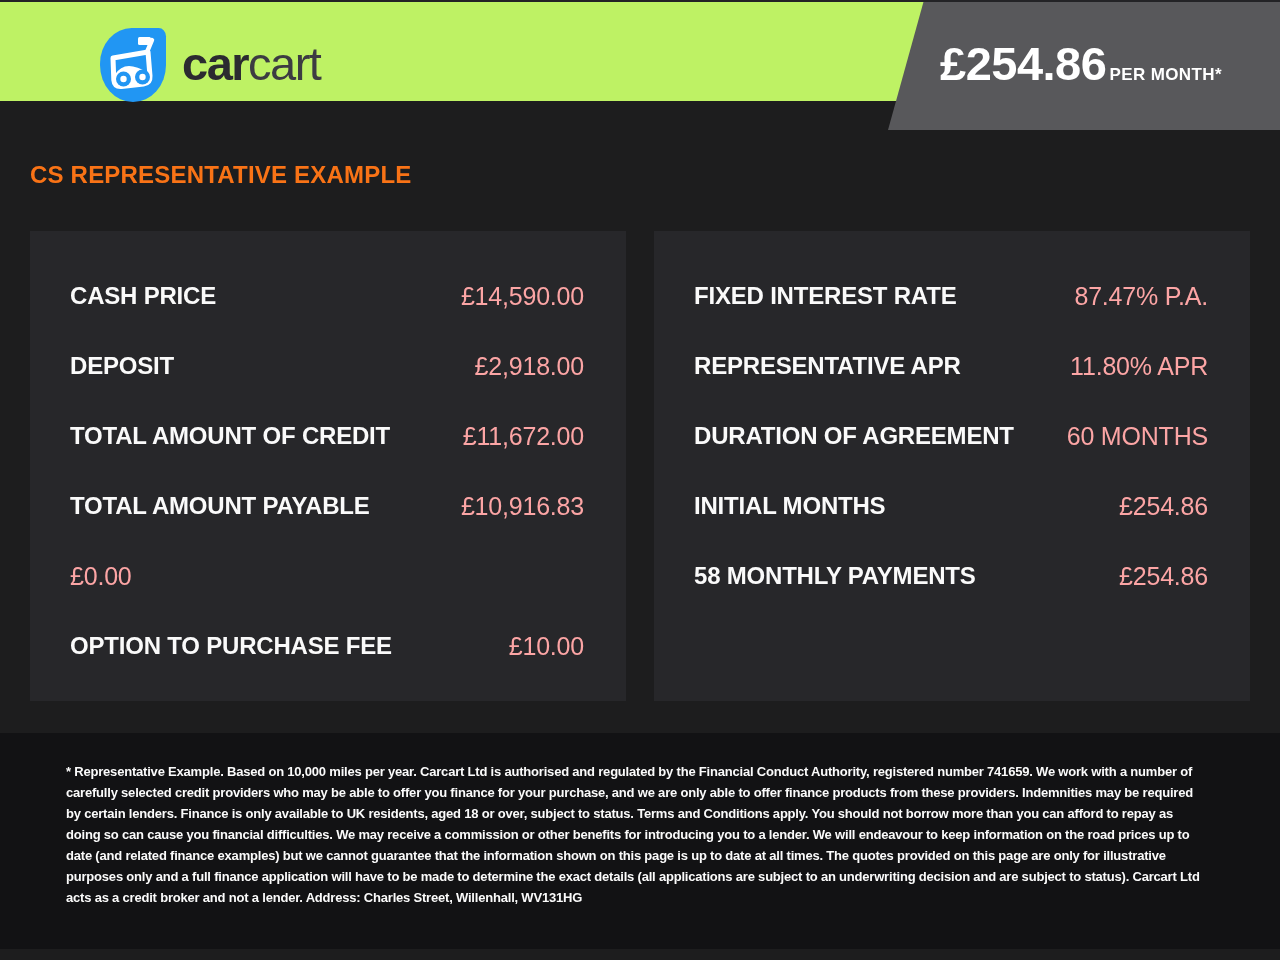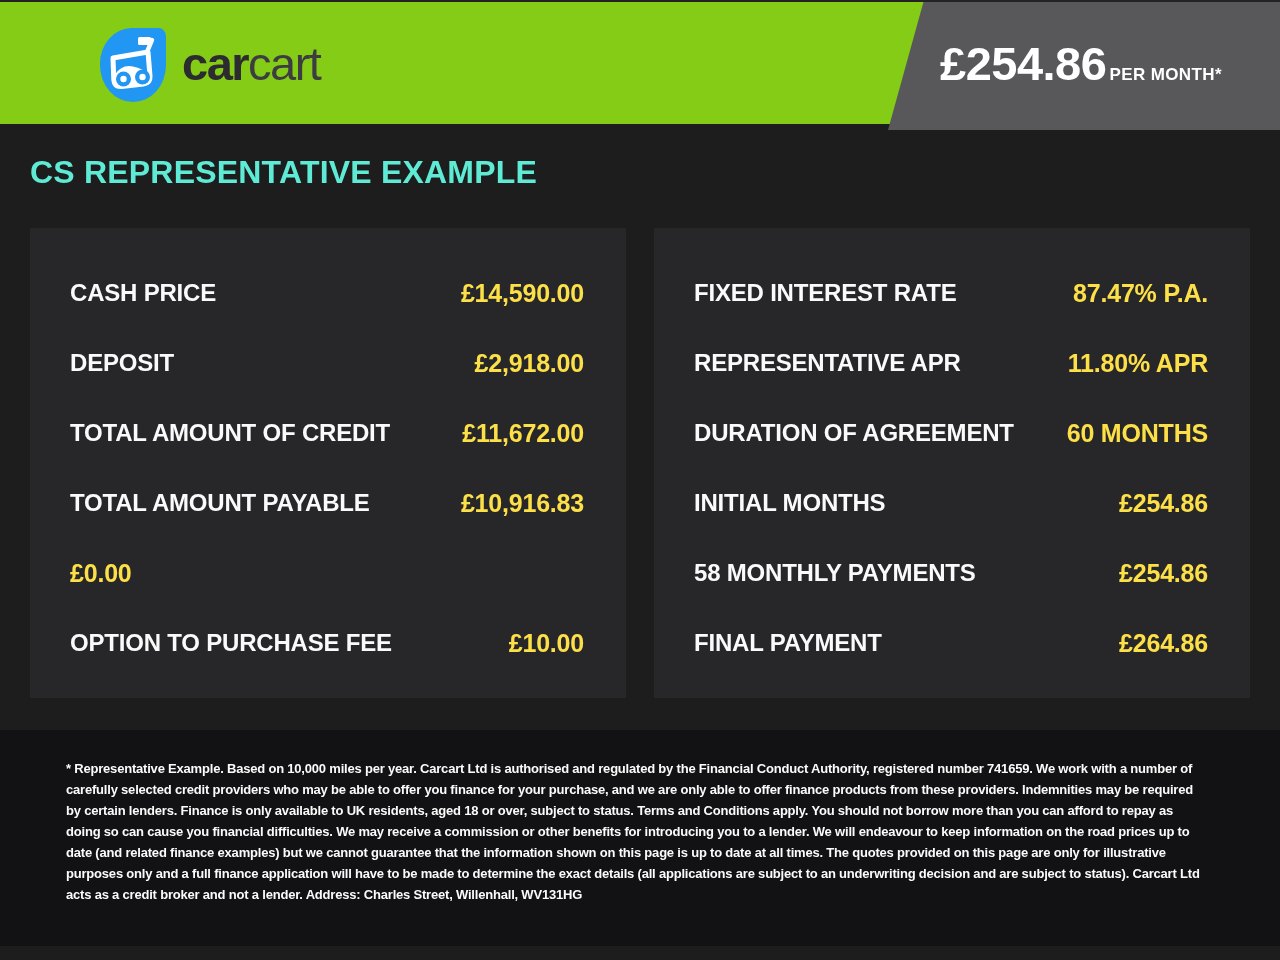--- a/index.html
+++ b/index.html
@@ -4,21 +4,21 @@
 <style>
   * { margin:0; padding:0; box-sizing:border-box; }
   html,body { width:1280px; height:960px; }
   body {
     background:#1d1d1e;
     font-family:"Liberation Sans", sans-serif;
     overflow:hidden;
   }
 
   
-  .header { position:relative; height:124px; background:#84cc16; }
+  .header { position:relative; height:101px; background:#bef264; }
   .top-line { position:absolute; top:0; left:0; right:0; height:2px; background:#232326; z-index:6; }
   .brand { position:absolute; left:100px; top:0; height:130px; display:flex; align-items:center; cursor:pointer; }
   .brand-icon { width:66px; height:74px; background:#2196f3; border-radius:52% 12% 54% 54%; position:relative; flex:0 0 auto; }
   .brand-icon svg { position:absolute; left:0; top:0; }
   .brand-word { margin-left:16px; font-size:47px; letter-spacing:-1.5px; line-height:1; padding-bottom:4px; }
   .brand-word .w-bold  { font-weight:700; color:#2b2b30; }
   .brand-word .w-light { font-weight:300; color:#3c3c42; }
 
   .banner {
     position:absolute; right:0; top:0; width:392px; height:130px;
@@ -26,30 +26,30 @@
     clip-path:polygon(36px 0, 100% 0, 100% 100%, 0 100%);
     display:flex; align-items:baseline;
     padding:40px 0 0 52px;
     color:#ffffff; z-index:4;
   }
   .banner-amount { font-size:47px; font-weight:700; line-height:1; letter-spacing:-0.5px; }
   .banner-period { font-size:17px; font-weight:700; margin-left:3px; letter-spacing:0.4px; }
 
   
   .main { padding:0 30px; }
-  .heading { padding-top:32px; font-size:32px; line-height:32px; font-weight:700; color:#5eead4; letter-spacing:0.2px; }
+  .heading { padding-top:58px; font-size:24px; line-height:32px; font-weight:700; color:#f97316; letter-spacing:0.2px; }
   .panels { display:flex; gap:28px; margin-top:40px; }
   .panel {
     flex:1; height:470px; background:#27272a;
     padding:30px 42px 20px 40px;
     display:flex; flex-direction:column;
   }
   .frow { height:70px; display:flex; justify-content:space-between; align-items:center; }
   .flbl { font-size:24px; font-weight:700; color:#fafafa; letter-spacing:-0.2px; white-space:nowrap; }
-  .fval { font-size:25px; font-weight:700; color:#fde047; letter-spacing:-0.2px; white-space:nowrap; }
+  .fval { font-size:25px; font-weight:400; color:#fca5a5; letter-spacing:-0.2px; white-space:nowrap; }
 
   
   .footer { margin-top:32px; background:#121214; height:216px; padding:28px 30px 0; }
   .disclaimer {
     width:1140px; font-size:13px; line-height:21px; font-weight:700;
     color:#fbfbfb; letter-spacing:-0.2px;margin-left:36px;
   }
 </style>
 </head>
 <body>
@@ -126,24 +126,20 @@
         <span class="fval">60 MONTHS</span>
       </div>
       <div class="frow">
         <span class="flbl">INITIAL MONTHS</span>
         <span class="fval">£254.86</span>
       </div>
       <div class="frow">
         <span class="flbl">58 MONTHLY PAYMENTS</span>
         <span class="fval">£254.86</span>
       </div>
-      <div class="frow">
-        <span class="flbl">FINAL PAYMENT</span>
-        <span class="fval">£264.86</span>
-      </div>
     </div>
 
   </div>
 </div>
 
 <div class="footer">
   <div class="disclaimer">* Representative Example. Based on 10,000 miles per year. Carcart Ltd is authorised and regulated by the Financial Conduct Authority, registered number 741659. We work with a number of carefully selected credit providers who may be able to offer you finance for your purchase, and we are only able to offer finance products from these providers. Indemnities may be required by certain lenders. Finance is only available to UK residents, aged 18 or over, subject to status. Terms and Conditions apply. You should not borrow more than you can afford to repay as doing so can cause you financial difficulties. We may receive a commission or other benefits for introducing you to a lender. We will endeavour to keep information on the road prices up to date (and related finance examples) but we cannot guarantee that the information shown on this page is up to date at all times. The quotes provided on this page are only for illustrative purposes only and a full finance application will have to be made to determine the exact details (all applications are subject to an underwriting decision and are subject to status). Carcart Ltd acts as a credit broker and not a lender. Address: Charles Street, Willenhall, WV131HG</div>
 </div>
 
 </body></html>

